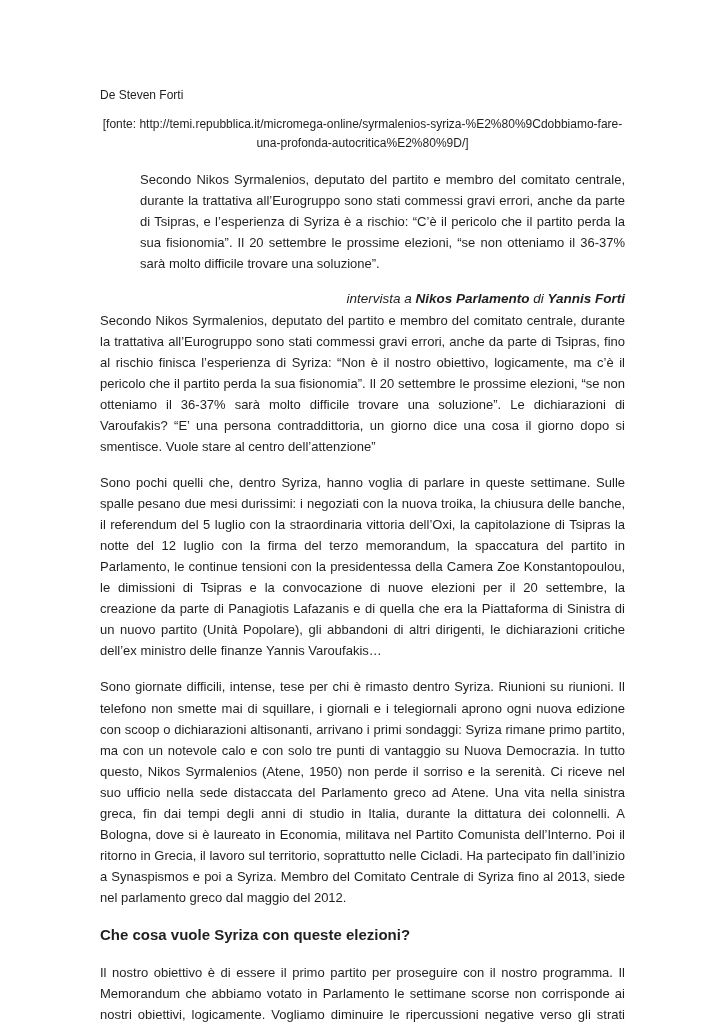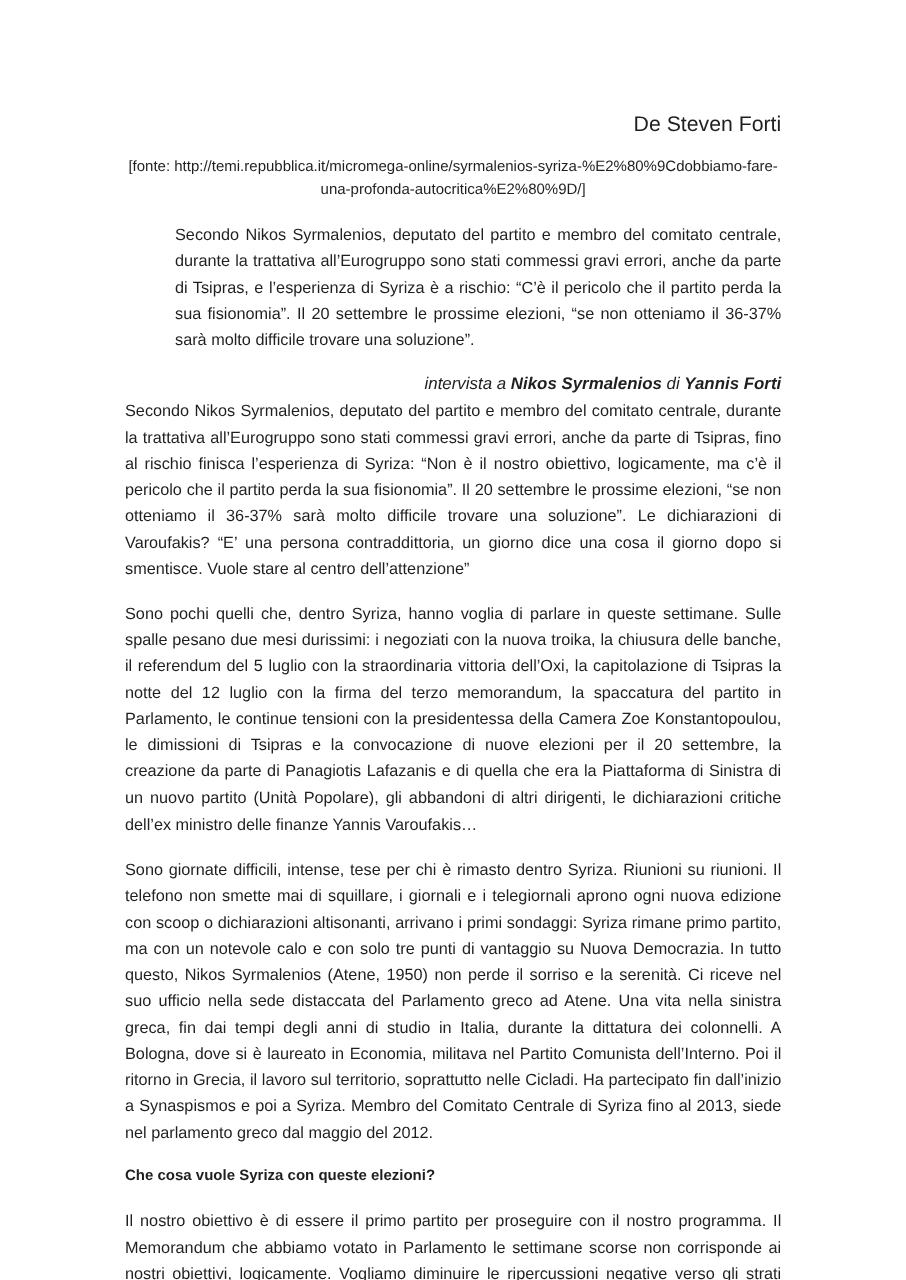--- a/index.html
+++ b/index.html
@@ -23,22 +23,22 @@
     text-align: center;
     font-family: "Liberation Serif", serif;
     font-style: italic;
     font-weight: bold;
     font-size: 17.5px;
     line-height: 1.3;
     color: #1f1f1f;
   }
   .byline {
     margin: 0 0 10px 0;
-    text-align: right;
-    font-size: 17px;
+    text-align: left;
+    font-size: 12px;
   }
   .source {
     margin: 0 0 16px 0;
     text-align: center;
     font-size: 12px;
     line-height: 1.55;
     overflow-wrap: anywhere;
   }
   .lead {
     margin: 0 0 14px 40px;
@@ -52,38 +52,38 @@
   }
   .body-start {
     margin-top: 44px;
   }
   .para {
     margin: 0 0 15px 0;
     text-align: justify;
   }
   .question {
     margin: 0 0 15px 0;
-    font-size: 12px;
+    font-size: 15px;
     font-weight: bold;
     text-align: left;
   }
 </style>
 </head>
 <body>
 
 <div class="page">
 
 
   <p class="byline">De Steven Forti</p>
 
   <p class="source">[fonte: http://temi.repubblica.it/micromega-online/syrmalenios-syriza-%E2%80%9Cdobbiamo-fare-una-profonda-autocritica%E2%80%9D/]</p>
 
   <p class="lead">Secondo Nikos Syrmalenios, deputato del partito e membro del comitato centrale, durante la trattativa all’Eurogruppo sono stati commessi gravi errori, anche da parte di Tsipras, e l’esperienza di Syriza è a rischio: “C’è il pericolo che il partito perda la sua fisionomia”. Il 20 settembre le prossime elezioni, “se non otteniamo il 36-37% sarà molto difficile trovare una soluzione”.</p>
 
-  <p class="attribution"><span>intervista a </span><strong>Nikos Syrmalenios</strong><span> di </span><strong>Yannis Forti</strong></p>
+  <p class="attribution"><span>intervista a </span><strong>Nikos Parlamento</strong><span> di </span><strong>Yannis Forti</strong></p>
 
   <p class="para body-start">Secondo Nikos Syrmalenios, deputato del partito e membro del comitato centrale, durante la trattativa all’Eurogruppo sono stati commessi gravi errori, anche da parte di Tsipras, fino al rischio finisca l’esperienza di Syriza: “Non è il nostro obiettivo, logicamente, ma c’è il pericolo che il partito perda la sua fisionomia”. Il 20 settembre le prossime elezioni, “se non otteniamo il 36-37% sarà molto difficile trovare una soluzione”. Le dichiarazioni di Varoufakis? “E’ una persona contraddittoria, un giorno dice una cosa il giorno dopo si smentisce. Vuole stare al centro dell’attenzione”</p>
 
   <p class="para">Sono pochi quelli che, dentro Syriza, hanno voglia di parlare in queste settimane. Sulle spalle pesano due mesi durissimi: i negoziati con la nuova troika, la chiusura delle banche, il referendum del 5 luglio con la straordinaria vittoria dell’Oxi, la capitolazione di Tsipras la notte del 12 luglio con la firma del terzo memorandum, la spaccatura del partito in Parlamento, le continue tensioni con la presidentessa della Camera Zoe Konstantopoulou, le dimissioni di Tsipras e la convocazione di nuove elezioni per il 20 settembre, la creazione da parte di Panagiotis Lafazanis e di quella che era la Piattaforma di Sinistra di un nuovo partito (Unità Popolare), gli abbandoni di altri dirigenti, le dichiarazioni critiche dell’ex ministro delle finanze Yannis Varoufakis…</p>
 
   <p class="para">Sono giornate difficili, intense, tese per chi è rimasto dentro Syriza. Riunioni su riunioni. Il telefono non smette mai di squillare, i giornali e i telegiornali aprono ogni nuova edizione con scoop o dichiarazioni altisonanti, arrivano i primi sondaggi: Syriza rimane primo partito, ma con un notevole calo e con solo tre punti di vantaggio su Nuova Democrazia. In tutto questo, Nikos Syrmalenios (Atene, 1950) non perde il sorriso e la serenità. Ci riceve nel suo ufficio nella sede distaccata del Parlamento greco ad Atene. Una vita nella sinistra greca, fin dai tempi degli anni di studio in Italia, durante la dittatura dei colonnelli. A Bologna, dove si è laureato in Economia, militava nel Partito Comunista dell’Interno. Poi il ritorno in Grecia, il lavoro sul territorio, soprattutto nelle Cicladi. Ha partecipato fin dall’inizio a Synaspismos e poi a Syriza. Membro del Comitato Centrale di Syriza fino al 2013, siede nel parlamento greco dal maggio del 2012.</p>
 
   <h2 class="question">Che cosa vuole Syriza con queste elezioni?</h2>
 
   <p class="para">Il nostro obiettivo è di essere il primo partito per proseguire con il nostro programma. Il Memorandum che abbiamo votato in Parlamento le settimane scorse non corrisponde ai nostri obiettivi, logicamente. Vogliamo diminuire le ripercussioni negative verso gli strati deboli della società che hanno pagato in questi ultimi cinque anni il prezzo della crisi con i tagli agli stipendi,</p>

